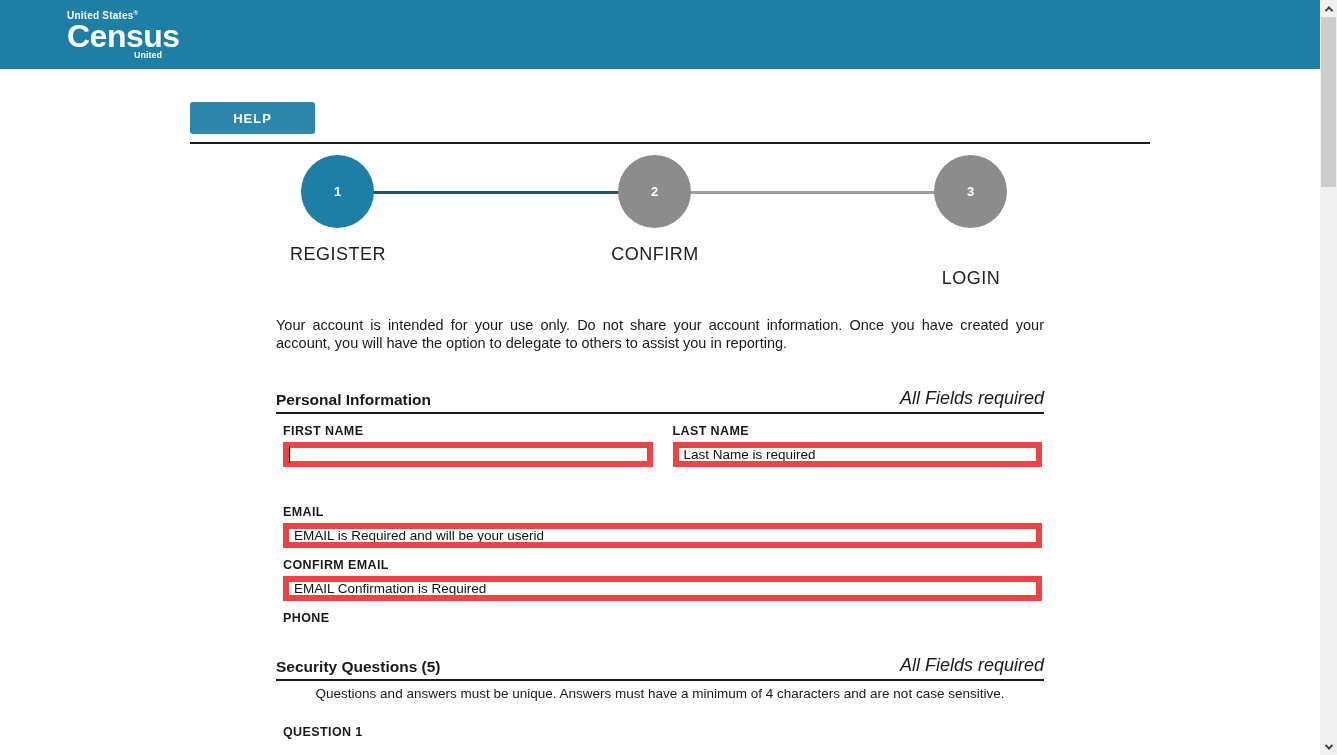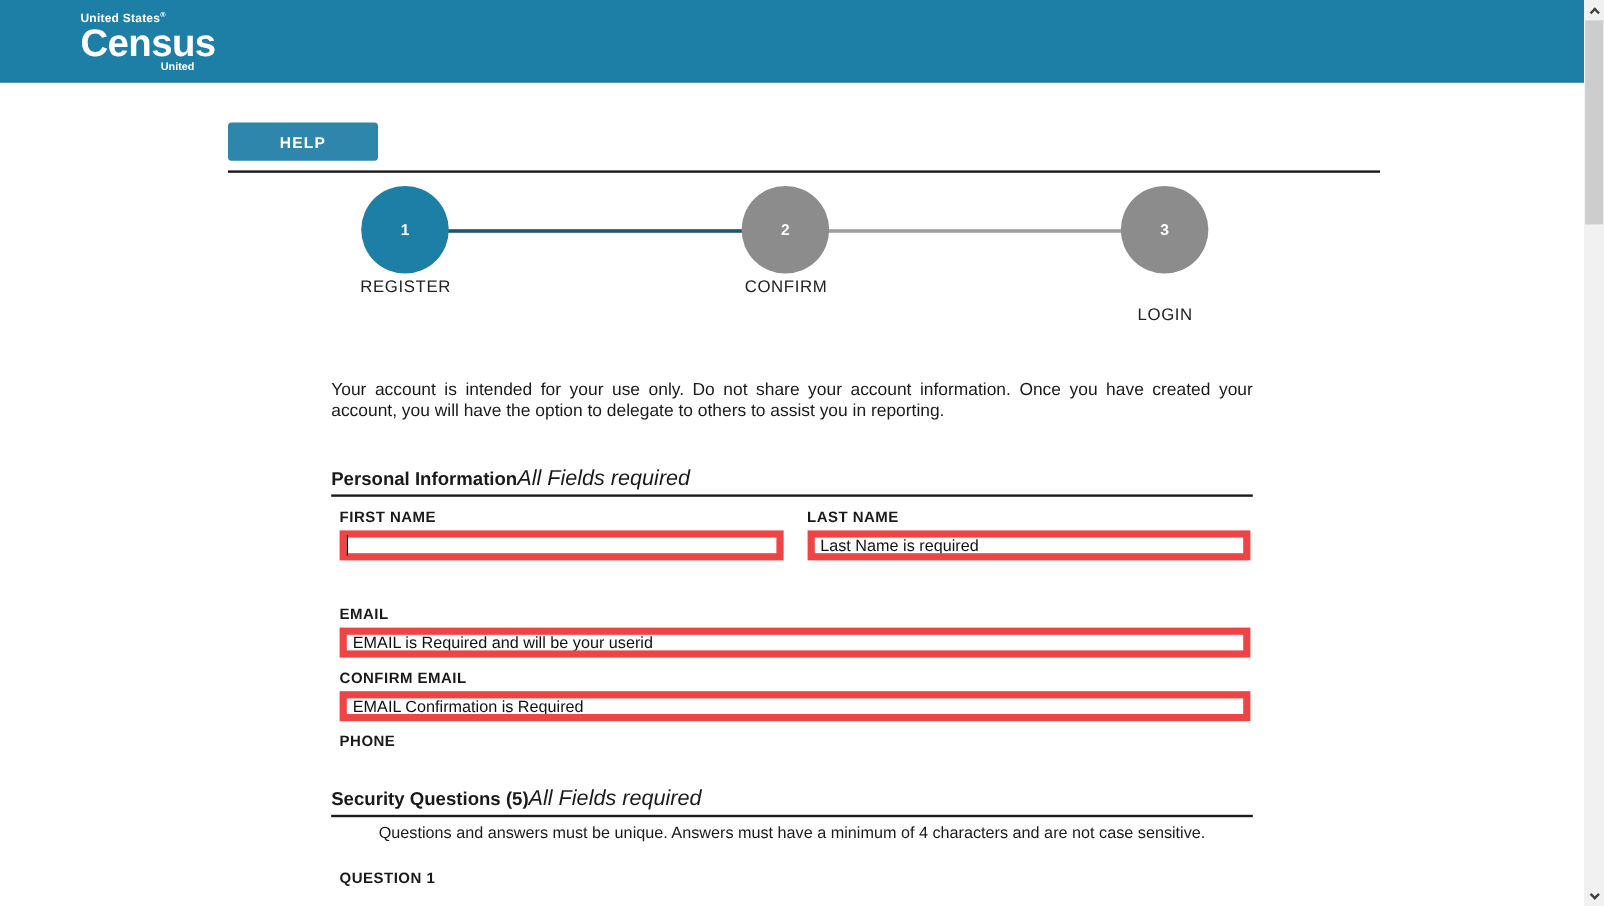--- a/index.html
+++ b/index.html
@@ -63,40 +63,40 @@
   .step-circle {
     position: absolute; top: 1px;
     width: 73px; height: 73px; border-radius: 50%;
     display: flex; align-items: center; justify-content: center;
     color: #fff; font-size: 13px; font-weight: bold;
   }
   .step-circle.active { background: #1E7FA6; }
   .step-circle.inactive { background: #8C8C8C; }
   .c1 { left: 111px; } .c2 { left: 428px; } .c3 { left: 744px; }
   .step-label {
-    position: absolute; top: 76px;
+    position: absolute; top: 90px;
     transform: translateX(-50%);
-    font-size: 14px; color: #222; letter-spacing: .5px; white-space: nowrap;
+    font-size: 18px; color: #222; letter-spacing: .5px; white-space: nowrap;
   }
   .l1 { left: 148px; } .l2 { left: 465px; } .l3 { left: 781px; margin-top: 24px; }
 
   
   .intro {
     margin: 44px 0 0 86px;
     width: 768px;
     font-size: 14.5px;
     line-height: 1.25;
     text-align: justify;
   }
 
   
   .section-head {
     margin: 36px 0 0 86px;
     width: 768px;
-    display: flex; align-items: flex-end;
+    display: flex; justify-content: space-between; align-items: flex-end;
     border-bottom: 2px solid #1a1a1a;
     padding-bottom: 3px;
   }
   .section-head h2 { margin: 0; font-size: 15.5px; font-weight: bold; }
   .required-note { font-style: italic; font-size: 18px; }
 
   
   .form-area { margin-left: 93px; width: 759px; }
   .fld-label {
     display: block;

